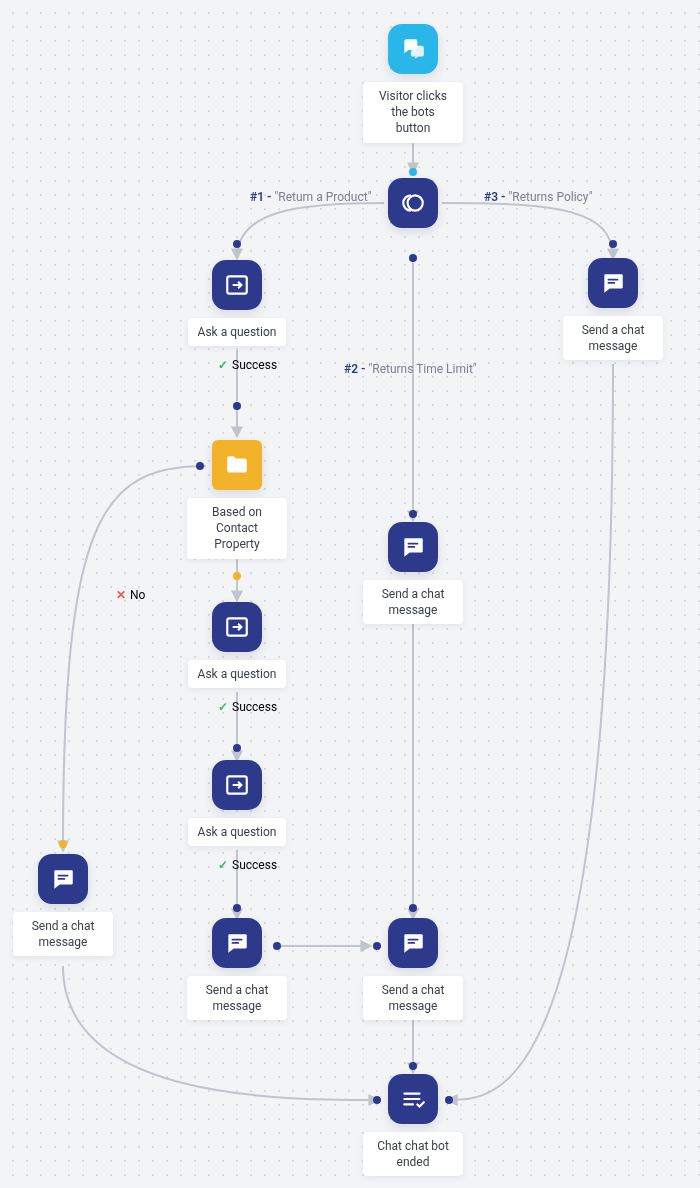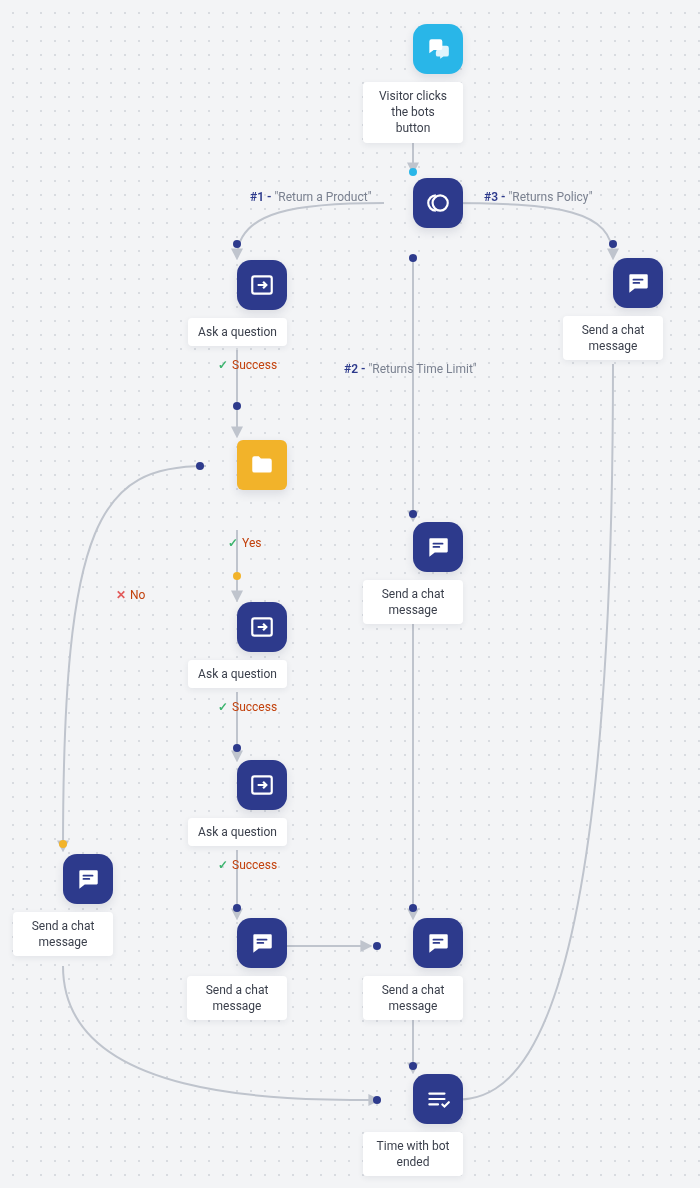--- a/index.html
+++ b/index.html
@@ -7,42 +7,42 @@
     width:700px;height:1188px;
     background:#f3f4f6;
     background-image:radial-gradient(#d8dbe0 1px,transparent 1px);
     background-size:14px 14px;
     background-position:6px 6px;
     font-family:-apple-system,BlinkMacSystemFont,"Segoe UI",Roboto,"Helvetica Neue",Arial,sans-serif;
     position:relative;
     overflow:hidden;
   }
   svg.connectors{position:absolute;top:0;left:0;width:700px;height:1188px;pointer-events:none;}
-  .node{position:absolute;display:flex;flex-direction:column;align-items:flex-end;}
+  .node{position:absolute;display:flex;flex-direction:column;align-items:center;}
   .icon-box{
     width:50px;height:50px;border-radius:14px;
     display:flex;align-items:center;justify-content:center;
     box-shadow:0 4px 10px rgba(40,50,80,.12);
   }
   .icon-box.navy{background:#2d3a8c;}
   .icon-box.cyan{background:#29b6e8;}
   .icon-box.amber{background:#f2b32a;border-radius:6px;}
   .label-box{
     margin-top:8px;
     background:#fff;border-radius:4px;
     padding:6px 10px;
     font-size:12px;line-height:1.35;color:#3a3f4b;
     text-align:center;max-width:120px;
     box-shadow:0 2px 6px rgba(40,50,80,.08);
   }
   .edge-label{position:absolute;font-size:12px;color:#7a8190;white-space:nowrap;}
   .edge-label .num{color:#2d3a8c;font-weight:600;}
   .status{position:absolute;font-size:12px;}
   .status .chk{color:#3cb46e;font-weight:700;margin-right:4px;}
-  .status .txt{color:#c2410c;}
+  .status .txt{color:#000000;}
   .status .x{color:#e25b5b;font-weight:700;margin-right:4px;}
   .dot{position:absolute;width:8px;height:8px;border-radius:50%;}
   .dot.navy{background:#2d3a8c;}
   .dot.cyan{background:#29b6e8;}
   .dot.amber{background:#f2b32a;}
   svg.ic{width:26px;height:26px;}
 </style>
 </head>
 <body>
 
@@ -146,20 +146,21 @@
   </div>
   <div class="label-box">Ask a question</div>
 </div>
 
 <div class="node" style="left:187px;top:440px;width:100px;">
   <div class="icon-box amber">
     <svg class="ic" viewBox="0 0 24 24" fill="#fff">
         <path d="M3 6a2 2 0 0 1 2-2h4l2 2h8a2 2 0 0 1 2 2v9a2 2 0 0 1-2 2H5a2 2 0 0 1-2-2V6z"></path>
       </svg>
   </div>
+  <div class="label-box">Based on Contact Property</div>
 </div>
 
 <div class="node" style="left:187px;top:602px;width:100px;">
   <div class="icon-box navy">
     <svg class="ic" viewBox="0 0 24 24" fill="none" stroke="#fff" stroke-width="2">
         <rect x="3" y="4" width="18" height="16" rx="2"></rect>
         <path d="M8 12h8M13 9l3 3-3 3"></path>
       </svg>
   </div>
   <div class="label-box">Ask a question</div>
@@ -230,14 +231,14 @@
   <div class="label-box">Send a chat message</div>
 </div>
 
 <div class="node" style="left:363px;top:1074px;width:100px;">
   <div class="icon-box navy">
     <svg class="ic" viewBox="0 0 24 24" fill="none" stroke="#fff" stroke-width="2" stroke-linecap="round">
         <path d="M4 7h14M4 12h14M4 17h8"></path>
         <path d="M16 17l2 2 4-4"></path>
       </svg>
   </div>
-  <div class="label-box">Time with bot ended</div>
+  <div class="label-box">Chat chat bot ended</div>
 </div>
 
 </body></html>

